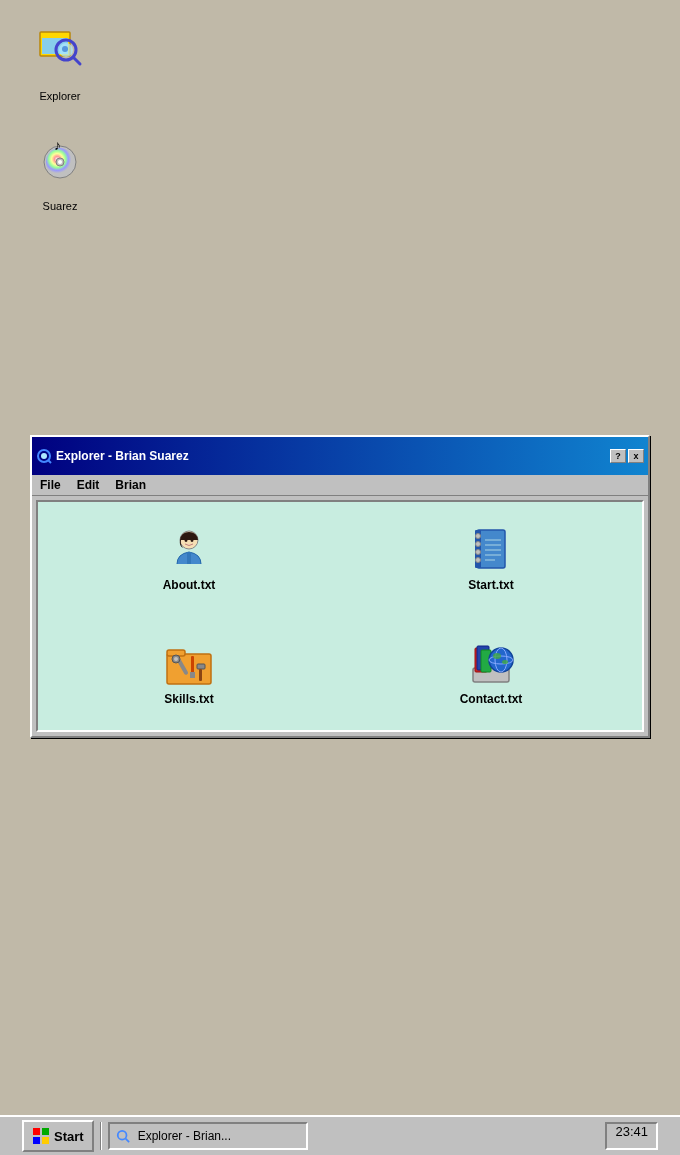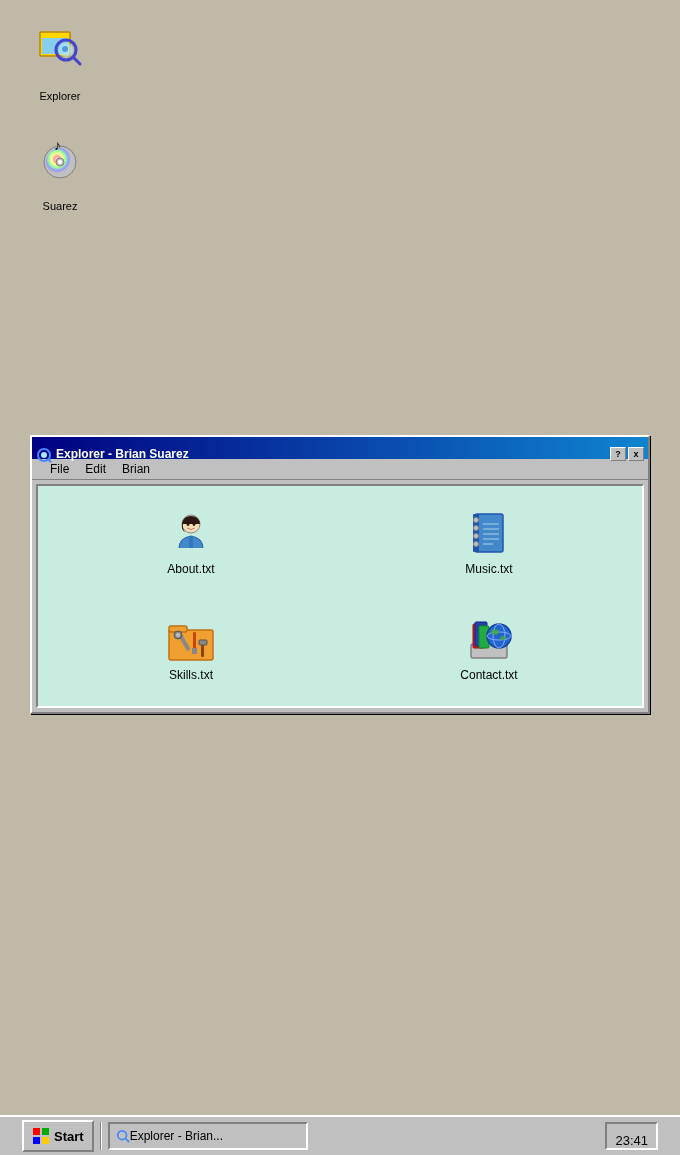--- a/index.html
+++ b/index.html
@@ -47,22 +47,23 @@
       background: #c0c0c0;
       border: 2px solid;
       border-color: #ffffff #808080 #808080 #ffffff;
       box-shadow: 1px 1px 0 #000;
     }
 
     .window-titlebar {
       background: linear-gradient(to right, #000080, #1084d0);
       color: white;
       display: flex;
+      align-items: center;
       padding: 10px 4px;
-      height: 22px;
+      height: 38px;
     }
 
     .window-title-icon {
       width: 16px;
       height: 16px;
       margin-right: 4px;
       flex-shrink: 0;
     }
 
     .window-title-text {
@@ -89,41 +90,43 @@
       font-size: 9px;
       font-weight: bold;
       color: #000;
       cursor: pointer;
       font-family: 'Arial', sans-serif;
     }
 
     .window-menubar {
       background: #c0c0c0;
       display: flex;
-      padding: 2px 14px;
+      padding: 2px 4px;
       gap: 8px;
       border-bottom: 1px solid #808080;
+      font-weight: bold;
     }
 
     .menu-item {
       font-size: 12px;
       font-family: 'Arial', sans-serif;
       cursor: pointer;
       padding: 1px 4px;
     }
 
     .window-content {
       background: #c8ede0;
       border: 2px solid;
       border-color: #808080 #ffffff #ffffff #808080;
       margin: 4px;
       padding: 16px;
       display: grid;
       grid-template-columns: 1fr 1fr;
-      gap: 24px;
+      gap: 32px;
+      font-weight: bold;
     }
 
     .file-icon {
       display: flex;
       flex-direction: column;
       align-items: center;
       cursor: pointer;
       padding: 8px;
       width: 120px;
       justify-self: center;
@@ -188,37 +191,37 @@
       margin: 0 2px;
     }
 
     .taskbar-item {
       height: 28px;
       background: #c0c0c0;
       border: 2px solid;
       border-color: #808080 #ffffff #ffffff #808080;
       display: flex;
       align-items: center;
-      gap: 0;
+      gap: 8px;
       padding: 0 6px;
       cursor: pointer;
       font-size: 12px;
       font-family: 'Arial', sans-serif;
       flex: 1;
       max-width: 200px;
     }
 
     .taskbar-clock {
       margin-left: auto;
       height: 28px;
       background: #c0c0c0;
       border: 2px solid;
       border-color: #808080 #ffffff #ffffff #808080;
       display: flex;
-      align-items: flex-end;
+      align-items: flex-start;
       padding: 0 8px;
       font-size: 13px;
       font-family: 'Arial', sans-serif;
     }
 
     
     .explorer-desktop-icon svg,
     .music-desktop-icon svg {
       width: 48px;
       height: 48px;
@@ -329,21 +332,21 @@
           <circle cx="11" cy="26" r="2.5" fill="#c0c0c0" stroke="#888" stroke-width="1"></circle>
           <circle cx="11" cy="34" r="2.5" fill="#c0c0c0" stroke="#888" stroke-width="1"></circle>
 
           <line x1="18" y1="14" x2="34" y2="14" stroke="#88bbdd" stroke-width="1.5"></line>
           <line x1="18" y1="19" x2="34" y2="19" stroke="#88bbdd" stroke-width="1.5"></line>
           <line x1="18" y1="24" x2="34" y2="24" stroke="#88bbdd" stroke-width="1.5"></line>
           <line x1="18" y1="29" x2="34" y2="29" stroke="#88bbdd" stroke-width="1.5"></line>
           <line x1="18" y1="34" x2="28" y2="34" stroke="#88bbdd" stroke-width="1.5"></line>
         </svg>
       </div>
-      <span class="file-label">Music.txt</span>
+      <span class="file-label">Start.txt</span>
     </div>
 
     <div class="file-icon">
       <div class="icon-img">
         <svg viewBox="0 0 48 48" xmlns="http://www.w3.org/2000/svg" width="48" height="48">
 
           <rect x="2" y="14" width="44" height="30" rx="2" fill="#f0a030" stroke="#c07010" stroke-width="1.5"></rect>
           <rect x="2" y="10" width="18" height="6" rx="2" fill="#f0a030" stroke="#c07010" stroke-width="1.5"></rect>
 
           <rect x="14" y="18" width="4" height="18" rx="2" fill="#888" transform="rotate(-30 16 24)"></rect>

